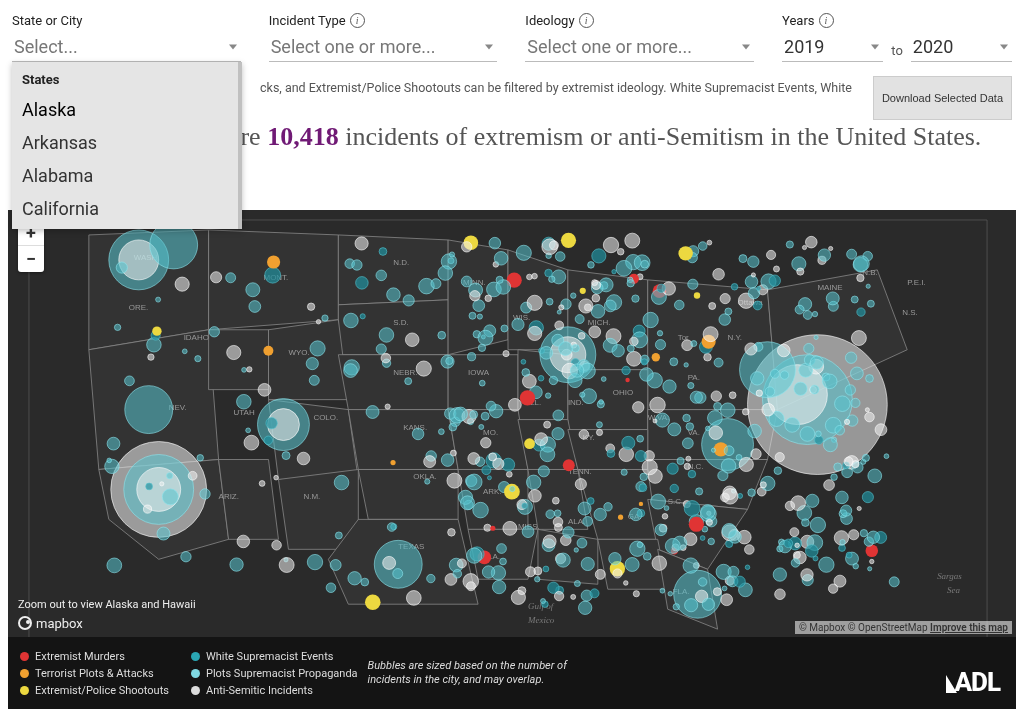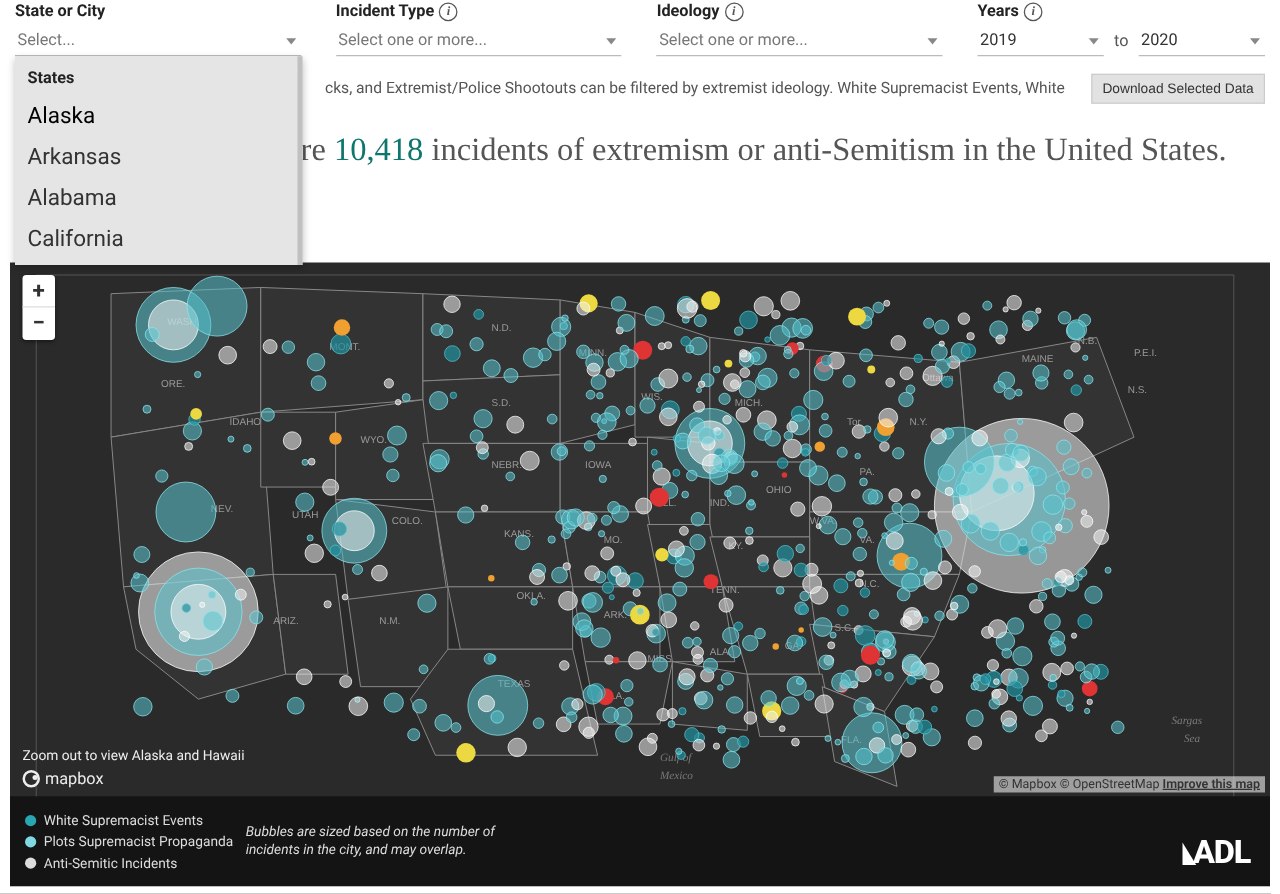--- a/index.html
+++ b/index.html
@@ -10,30 +10,30 @@
     color: #222;
     position: relative;
   }
   .filters {
     display: flex;
     padding: 0 12px;
     gap: 28px;
   }
   .filter-col { display: flex; flex-direction: column; position: relative; flex: 1; }
   .filter-col.years-col { flex: 0 0 230px; }
-  .filter-label { font-weight: 700; font-size: 13px; color: #222; padding: 2px 0 4px 0; display:flex; align-items:center; gap:4px;}
+  .filter-label { font-weight: 400; font-size: 13px; color: #222; padding: 13px 0 4px 0; display:flex; align-items:center; gap:4px;}
   .info-icon {
     display:inline-flex; align-items:center; justify-content:center;
     width:15px; height:15px; border:1px solid #555; border-radius:50%;
     font-size:10px; color:#555; font-family: Georgia, serif; font-style: italic;
   }
   .select-box {
     border-bottom: 1px solid #bbb;
     padding: 4px 18px 4px 2px;
-    font-size: 13px; color:#777;
+    font-size: 18px; color:#777;
     position: relative;
     cursor: pointer;
   }
   .select-box .caret {
     position:absolute; right:4px; top:50%; transform:translateY(-50%);
     width:0;height:0;border-left:4px solid transparent;border-right:4px solid transparent;border-top:5px solid #888;
   }
   .years-row { display:flex; align-items:flex-end; gap:8px;justify-content:center; }
   .years-row .select-box { flex:1; color:#333; }
   .years-row .to { color:#555; font-size:13px; padding-bottom:4px; }
@@ -51,29 +51,29 @@
   .dropdown .dd-item.hover { color:#000; }
 
   .note {
     font-size: 12.5px; color:#555; padding: 18px 12px 4px 260px;
     line-height:1.35;
     position: relative;
   }
   .download-btn {
     position:absolute; right:12px; top:14px;
     background:#e2e2e2; border:1px solid #ccc;
-    font-size:11px; padding:5px 8px; color:#333; cursor:pointer;
+    font-size:11px; padding:15px 8px; color:#333; cursor:pointer;
   }
 
   .headline {
     font-family: Georgia, "Times New Roman", serif;
     font-size: 26px; color:#555; text-align:center;
     padding: 18px 20px 16px 20px; line-height:1.35;
   }
-  .headline .bold { font-weight:400; color:#0f766e; }
+  .headline .bold { font-weight:700; color:#701a75; }
 
   .map-wrap {
     position:absolute; left:8px; right:8px; top:210px; bottom:6px;
     background:#2a2a2a; overflow:hidden;
   }
   .zoom-ctrl {
     position:absolute; left:10px; top:10px; z-index:20;
     background:#fff; border-radius:3px; box-shadow:0 1px 3px rgba(0,0,0,0.4);
   }
   .zoom-ctrl div {
@@ -952,20 +952,34 @@
     <span>mapbox</span>
   </div>
   <div class="attrib">
     <span>© Mapbox</span>
     <span>© OpenStreetMap</span>
     <span class="u">Improve this map</span>
   </div>
 
   <div class="legend">
     <div class="legend-cols">
+      <div class="legend-col" id="legend-left">
+          <div class="legend-item">
+            <span class="dot" style="background: rgb(224, 52, 52);"></span>
+            <span>Extremist Murders</span>
+          </div>
+          <div class="legend-item">
+            <span class="dot" style="background: rgb(240, 160, 48);"></span>
+            <span>Terrorist Plots &amp; Attacks</span>
+          </div>
+          <div class="legend-item">
+            <span class="dot" style="background: rgb(236, 216, 64);"></span>
+            <span>Extremist/Police Shootouts</span>
+          </div>
+        </div>
       <div class="legend-col" id="legend-right">
           <div class="legend-item">
             <span class="dot" style="background: rgb(42, 166, 179);"></span>
             <span>White Supremacist Events</span>
           </div>
           <div class="legend-item">
             <span class="dot" style="background: rgb(127, 216, 226);"></span>
             <span>Plots Supremacist Propaganda</span>
           </div>
           <div class="legend-item">

